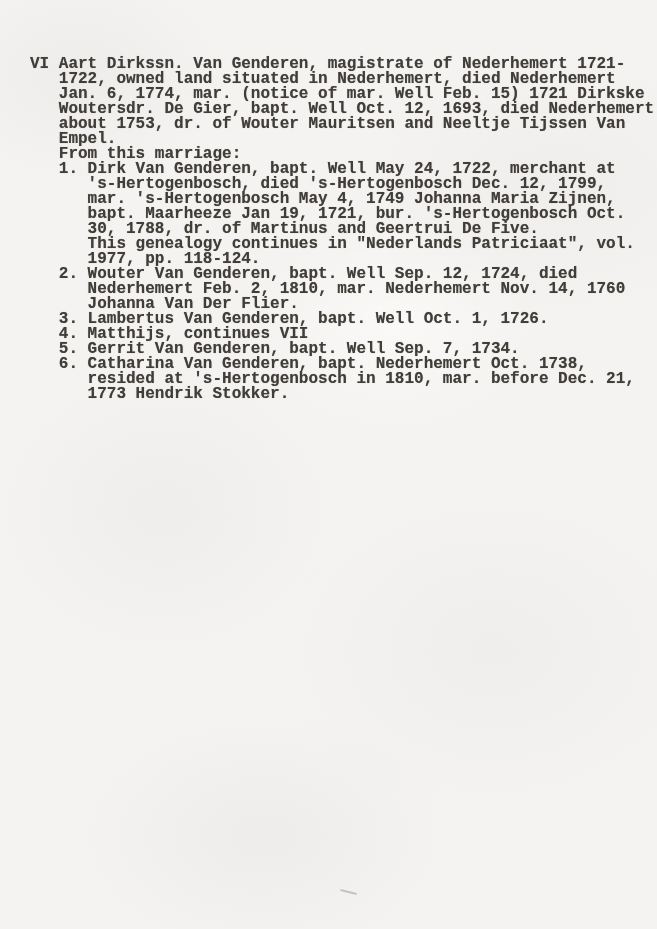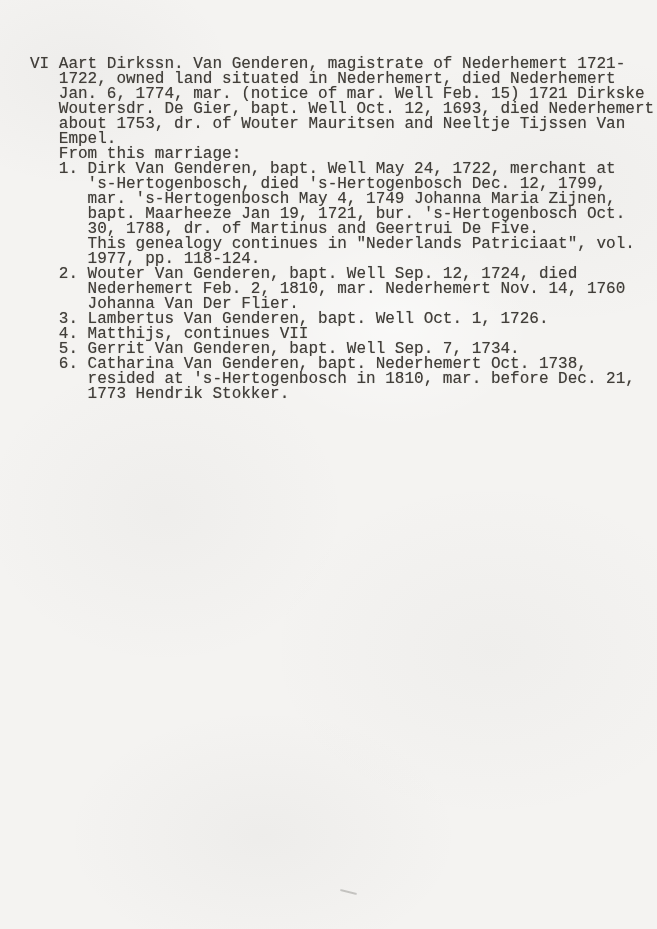--- a/index.html
+++ b/index.html
@@ -25,21 +25,21 @@
       radial-gradient(ellipse 200px 150px at 60% 35%, rgba(255,255,255,0.5), rgba(255,255,255,0) 70%);
   }
   .typed-text {
     position: absolute;
     left: 30px;
     top: 57px;
     margin: 0;
     font-family: "Liberation Mono", "DejaVu Sans Mono", monospace;
     font-size: 16px;
     line-height: 15px;
-    font-weight: normal;
+    font-weight: bold;
     color: #413e39;
     letter-spacing: 0;
     white-space: pre;
     text-shadow: 0 0 0.7px rgba(65, 62, 57, 0.55);
   }
   .pencil-mark {
     position: absolute;
     left: 340px;
     top: 891px;
     width: 17px;

